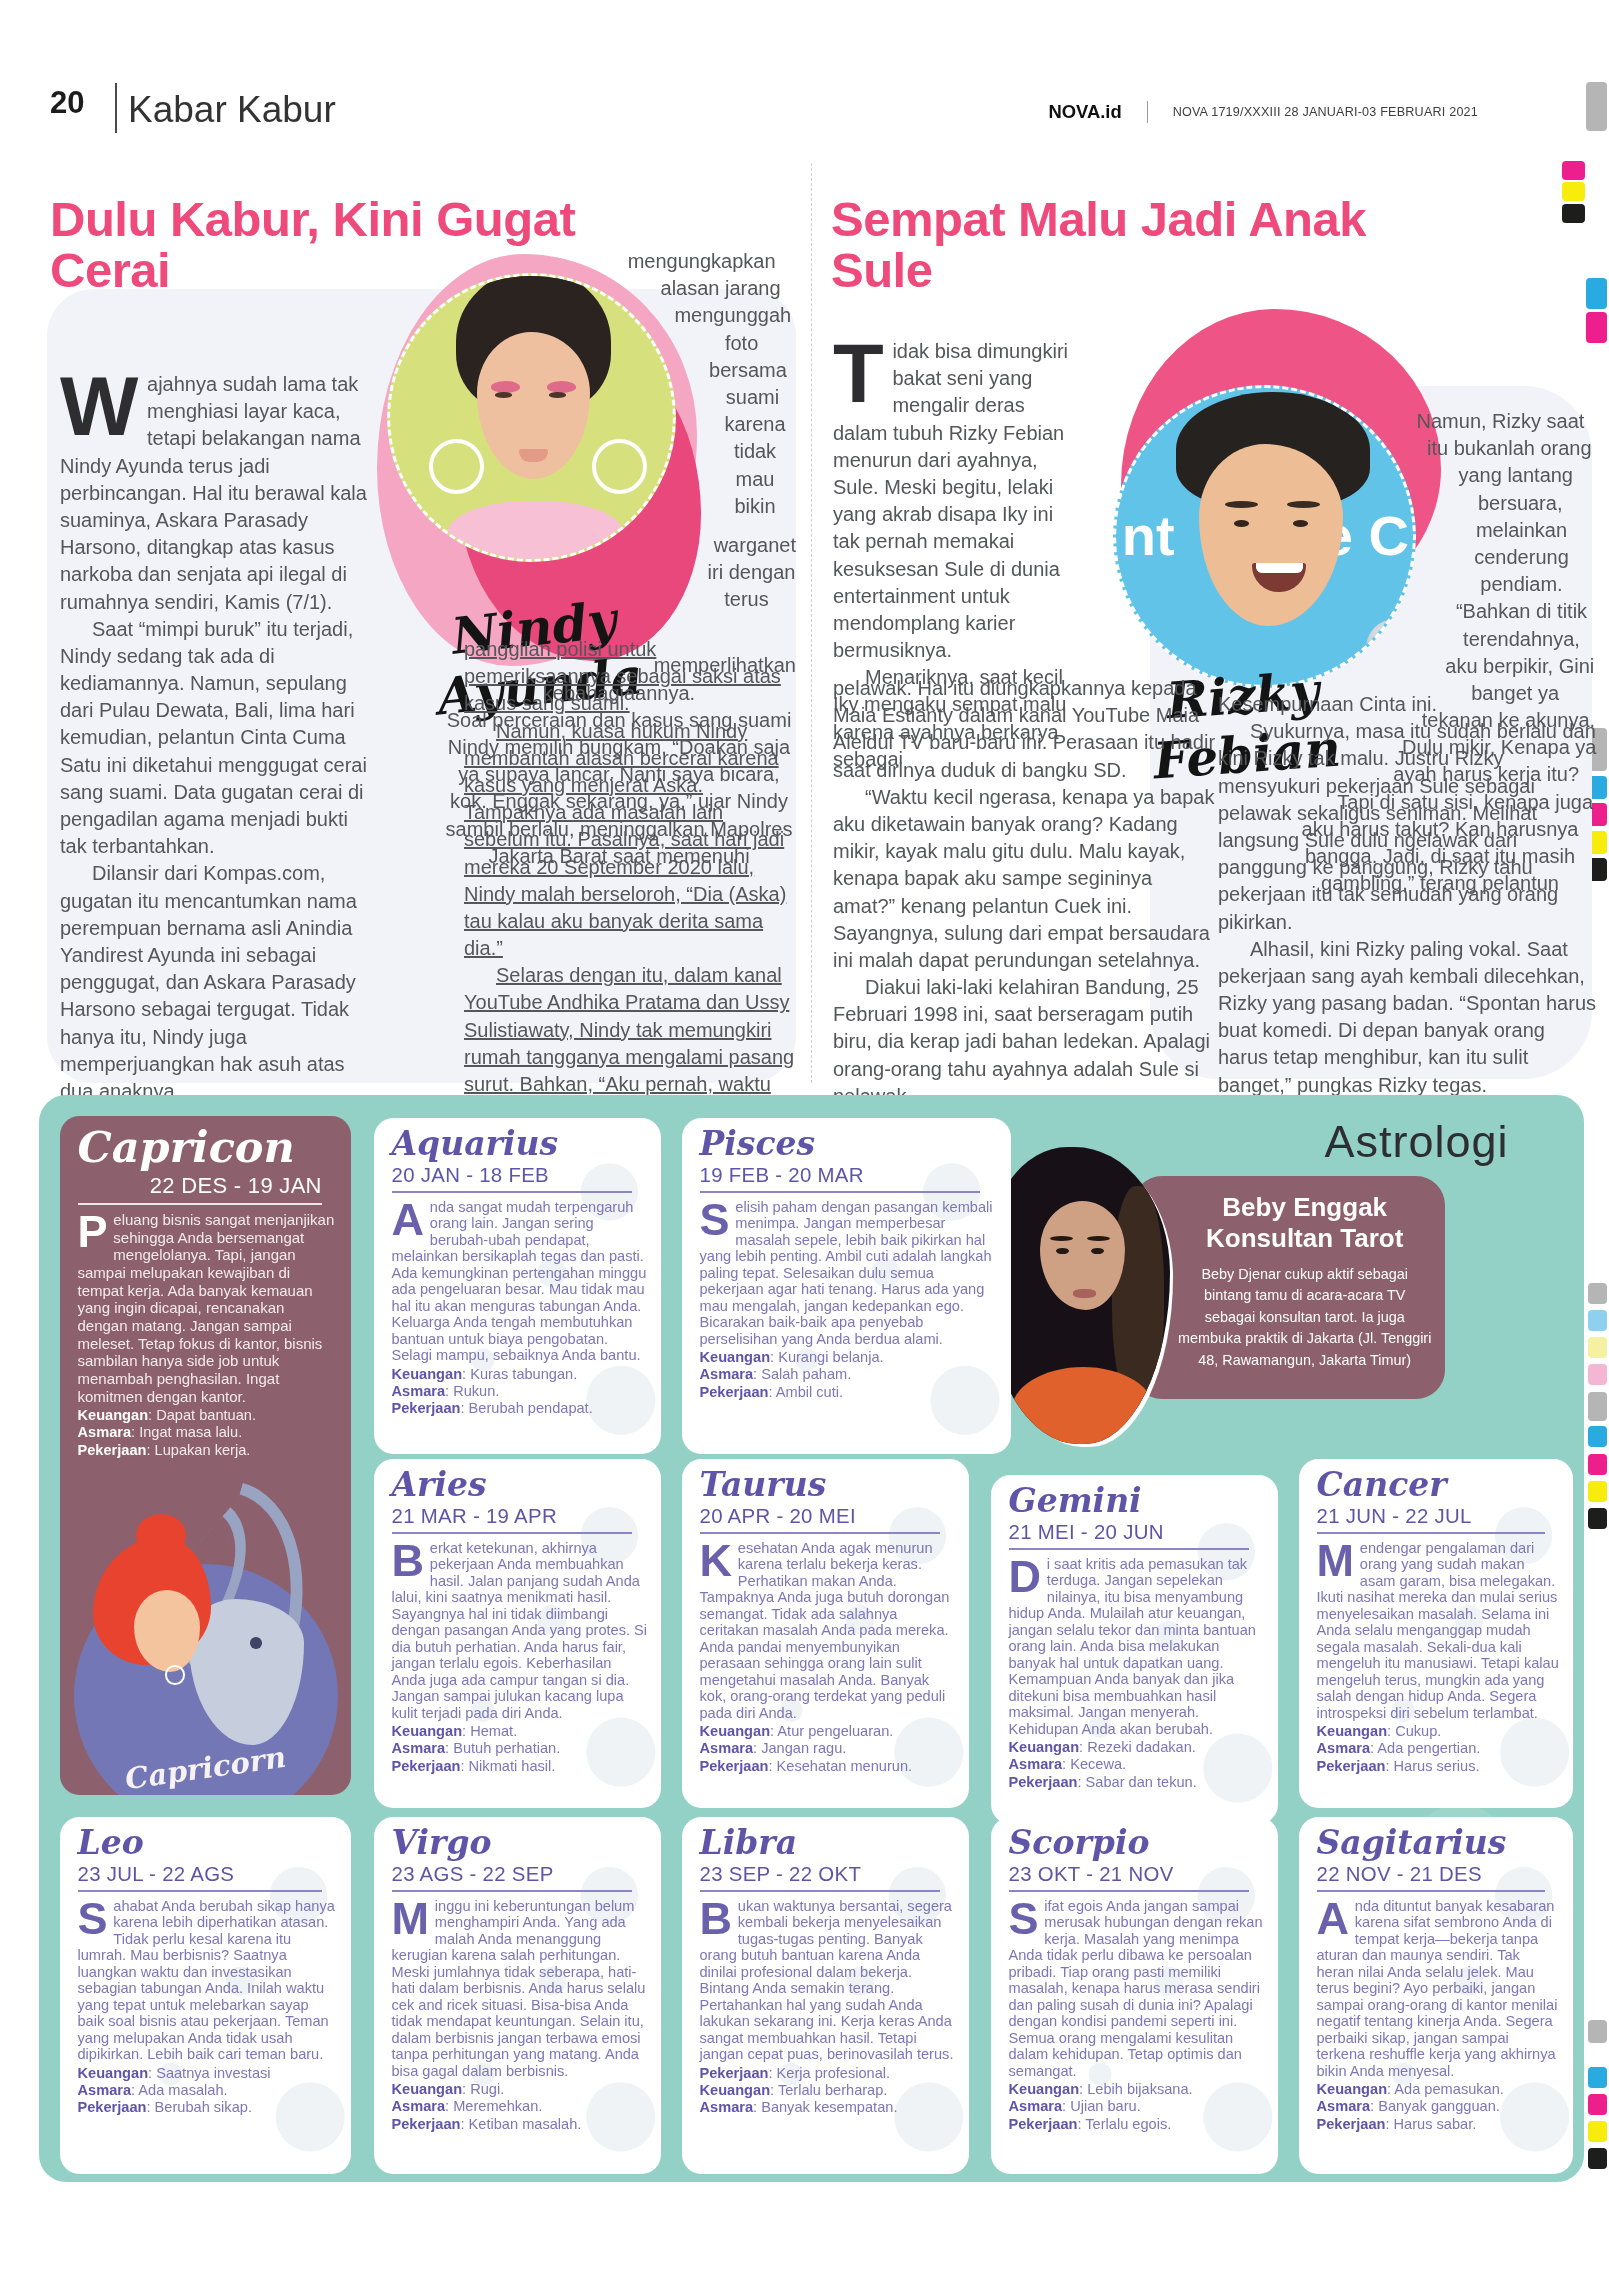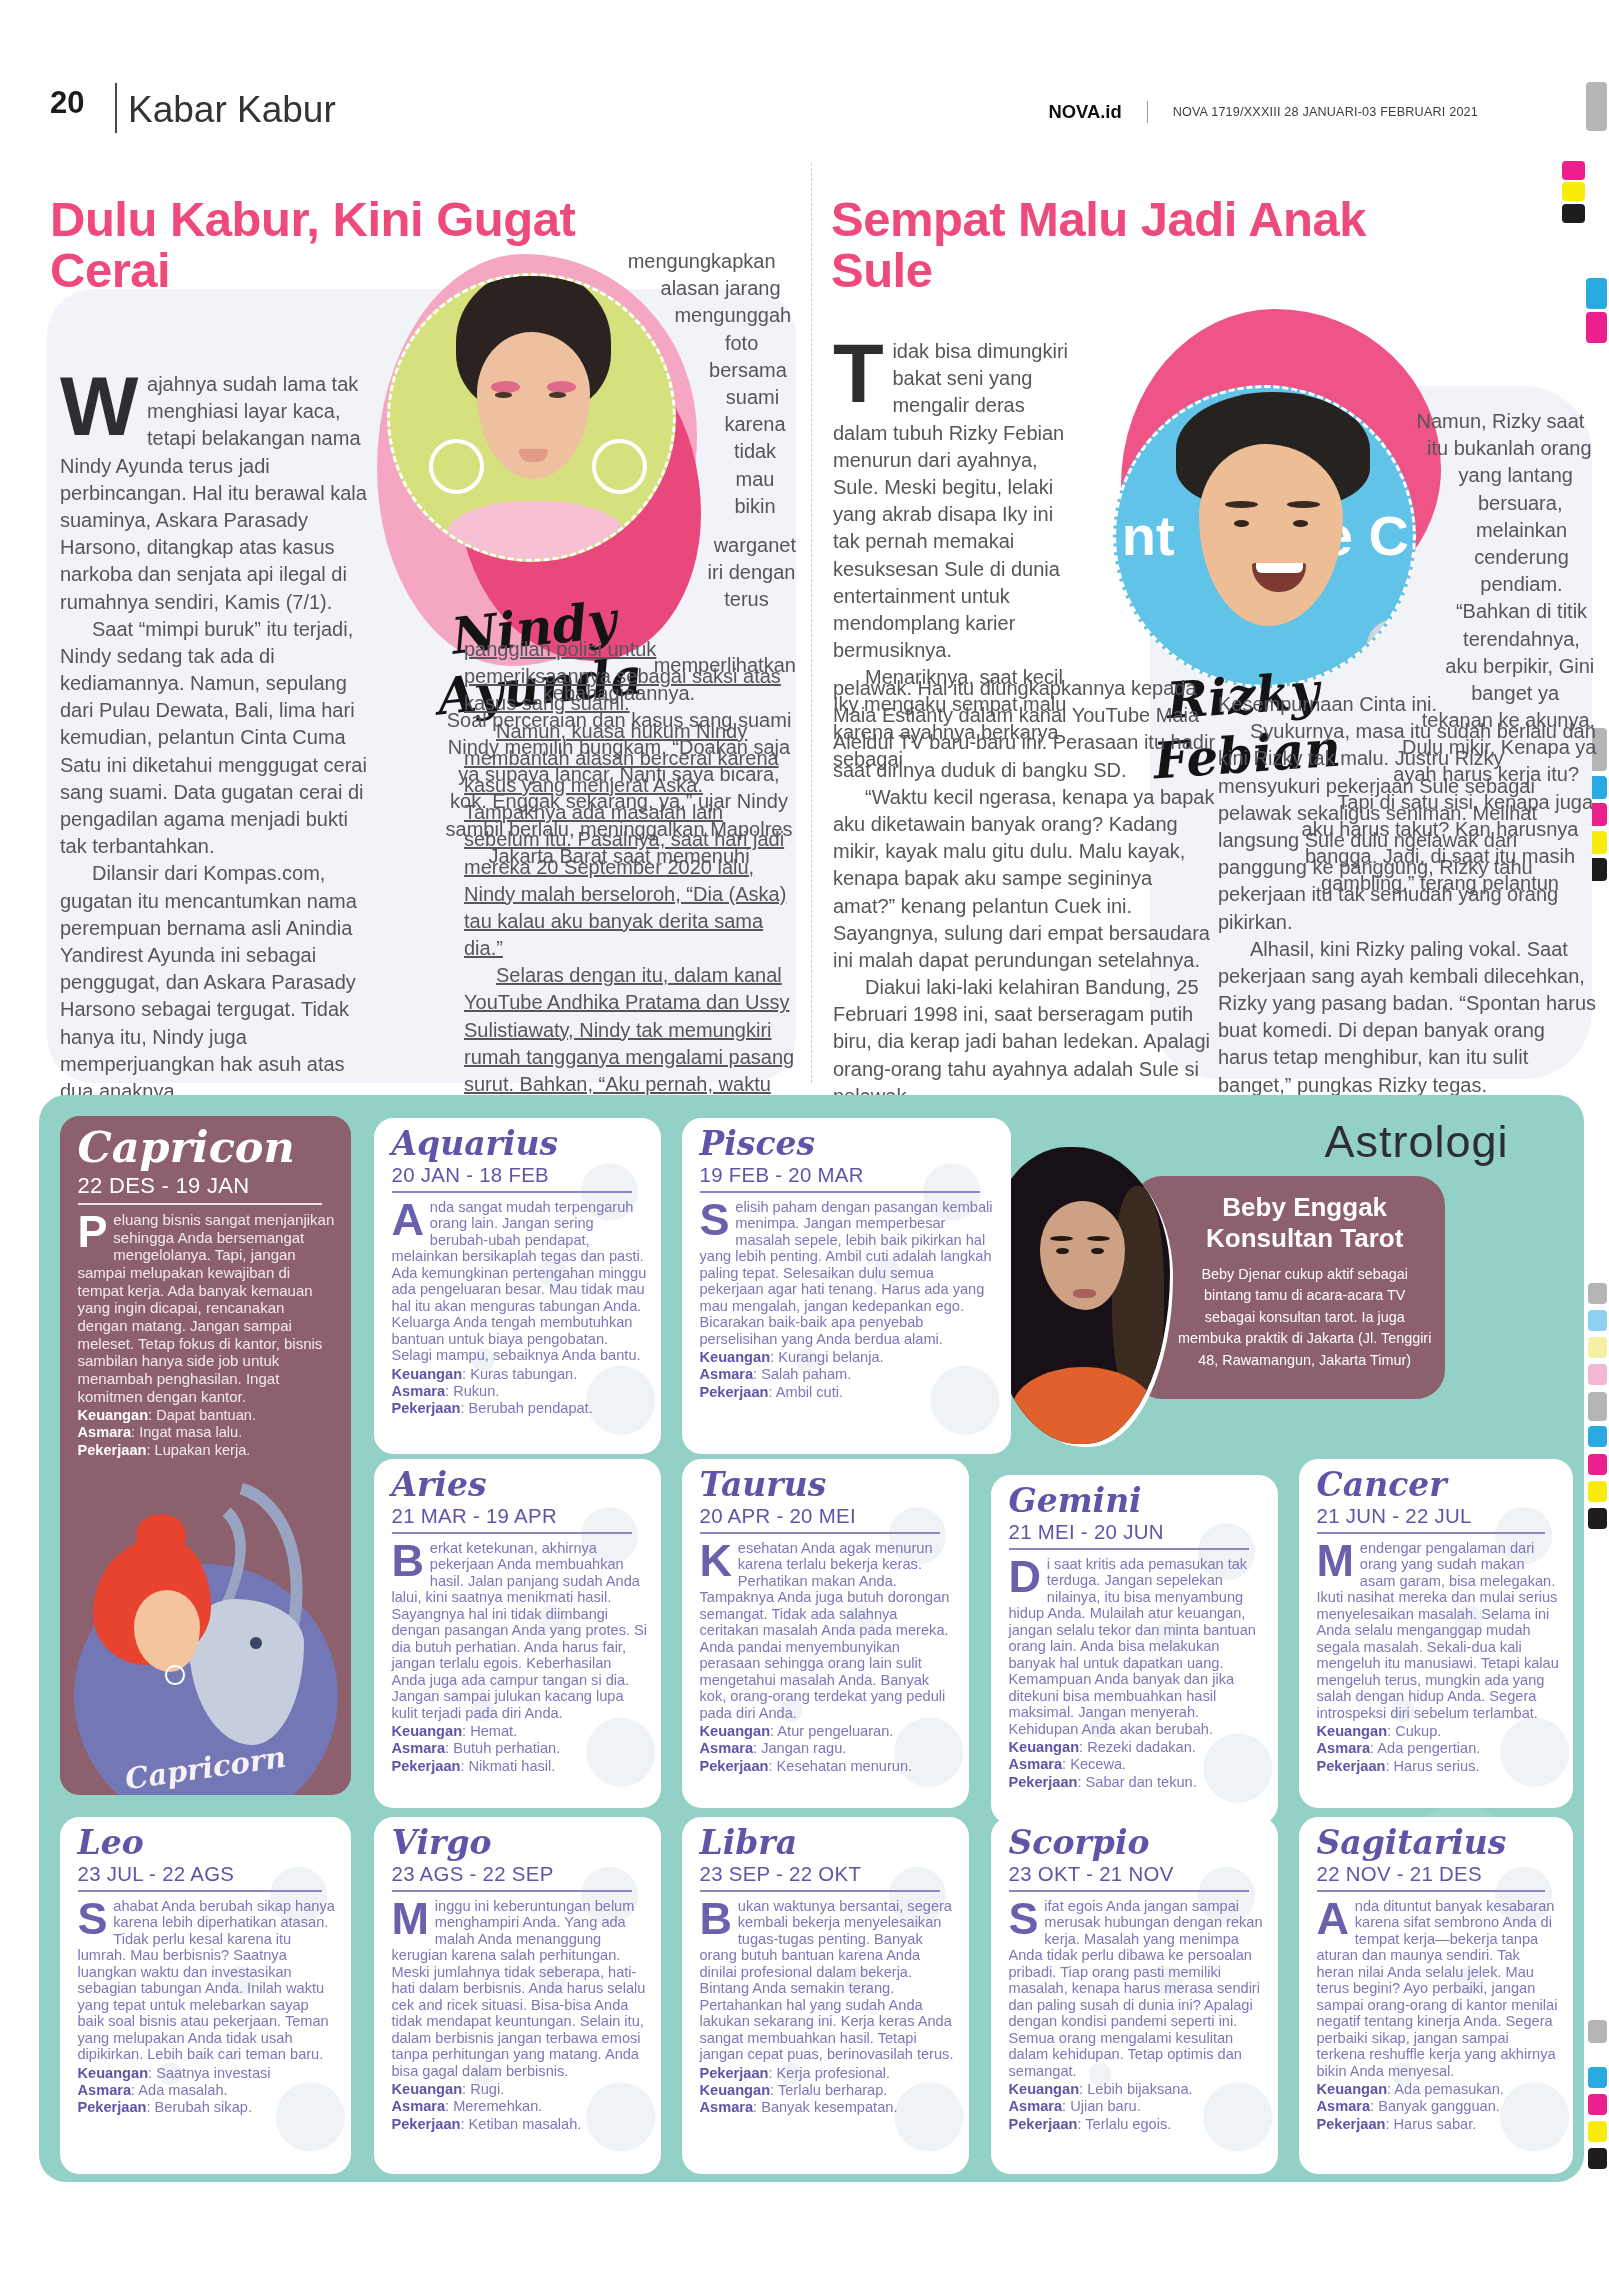--- a/index.html
+++ b/index.html
@@ -95,21 +95,21 @@
   
   .zcard{position:absolute;background:#fff;border-radius:19.4px;box-sizing:border-box;padding:7.8px 13.6px 5.8px 17.5px;overflow:hidden;
     background-image:radial-gradient(circle 29px at 82% 22%,#eff3f6 97%,transparent),
                      radial-gradient(circle 14.6px at 62% 46%,#eff3f6 97%,transparent),
                      radial-gradient(circle 35px at 86% 84%,#eff3f6 97%,transparent),
                      radial-gradient(circle 11.6px at 38% 72%,#eff3f6 97%,transparent);}
   .zcard.mauve{background:#8d606d;background-image:none;}
   .zname{font-family:"DejaVu Serif",serif;font-style:italic;font-weight:700;font-size:33px;color:#5f55a8;line-height:1.08;}
   .mauve .zname{color:#fff;font-size:43px;}
   .zdates{font-size:20.4px;color:#5f55a8;padding:2.9px 0 3.9px;border-bottom:2.9px solid #8c84c4;width:94%;letter-spacing:0.3px;}
-  .mauve .zdates{color:#fff;border-color:#efe6e9;font-size:22px;}
+  .mauve .zdates{color:#fff;border-color:#efe6e9;font-size:22px;text-align:right;}
   .zbody{margin-top:5.8px;font-size:14.6px;line-height:1.13;color:#7d76b8;}
   .mauve .zbody{color:#f3ebee;font-size:15px;line-height:1.18;}
   .zdrop{float:left;font-size:45px;line-height:.78;font-weight:700;color:#6a61ad;margin:2.9px 5.8px 0 0;}
   .mauve .zdrop{color:#fff;}
   .zlines{font-size:14.6px;line-height:1.18;color:#7d76b8;margin-top:1.9px;}
   .zline b{color:#5f55a8;}
   .mauve .zlines{color:#f3ebee;}
   .mauve .zline b{color:#fff;}
   
   .cap-illus{position:absolute;left:0;right:0;bottom:0;height:320px;}

